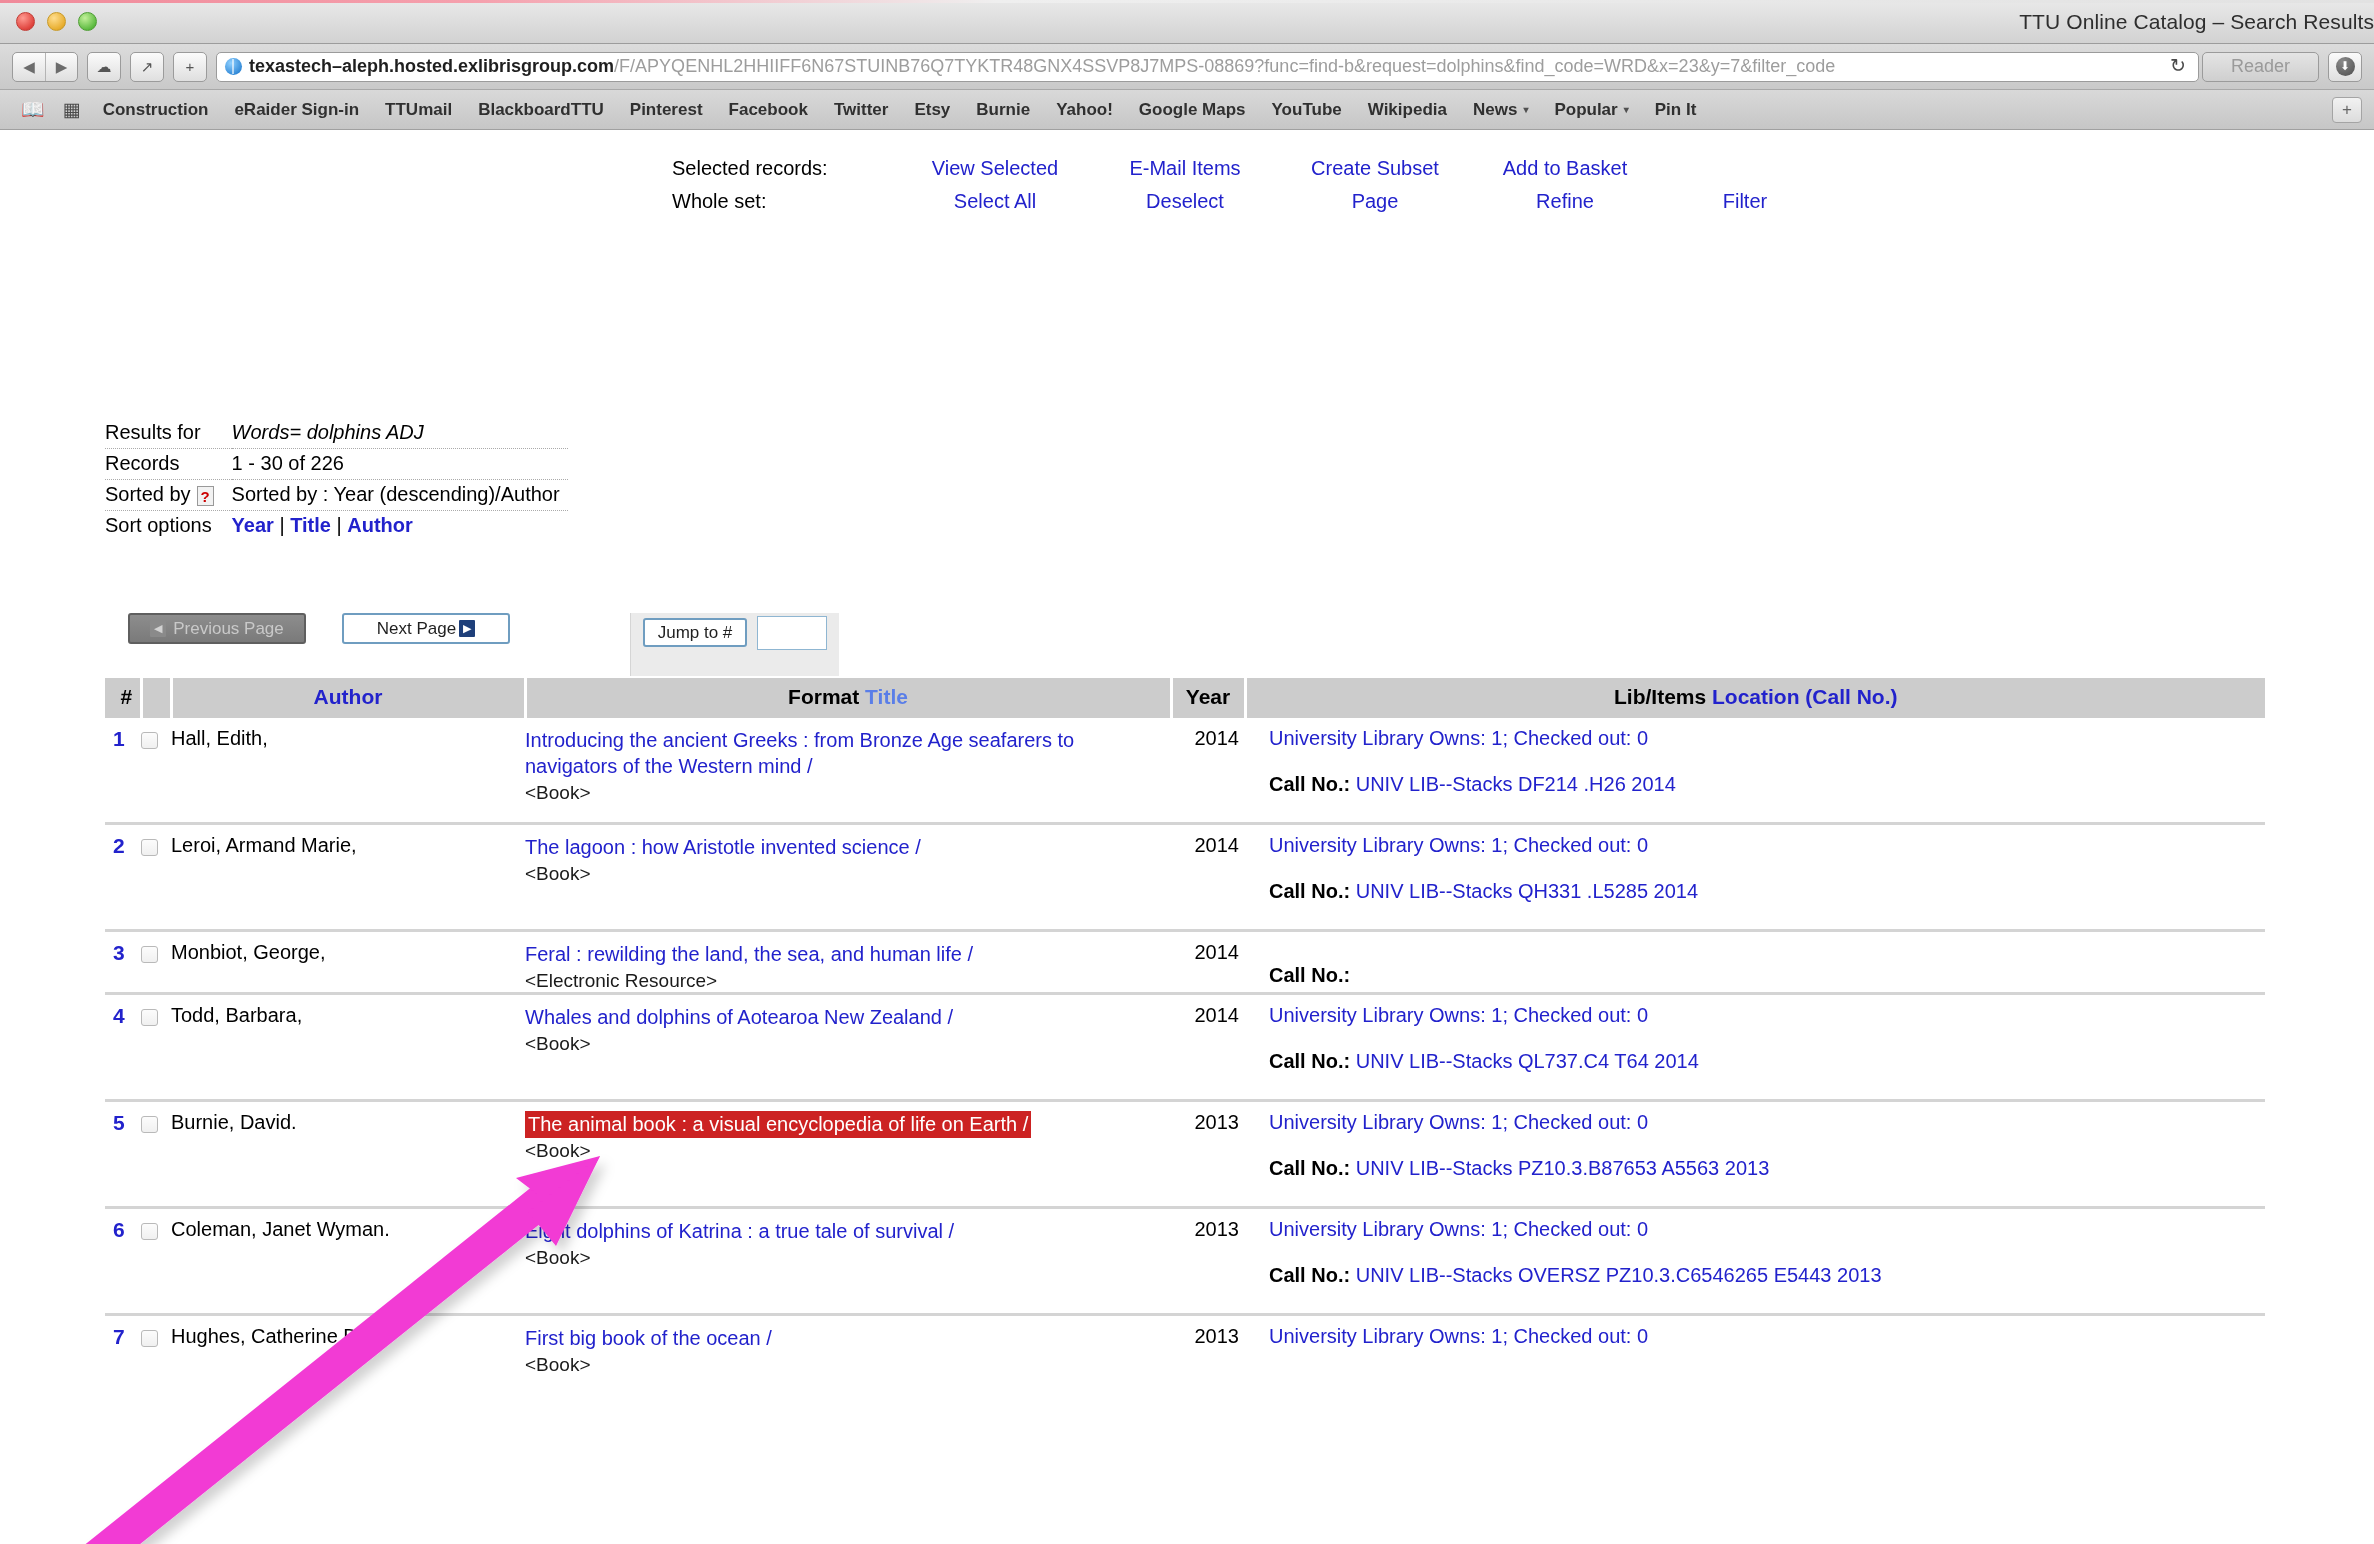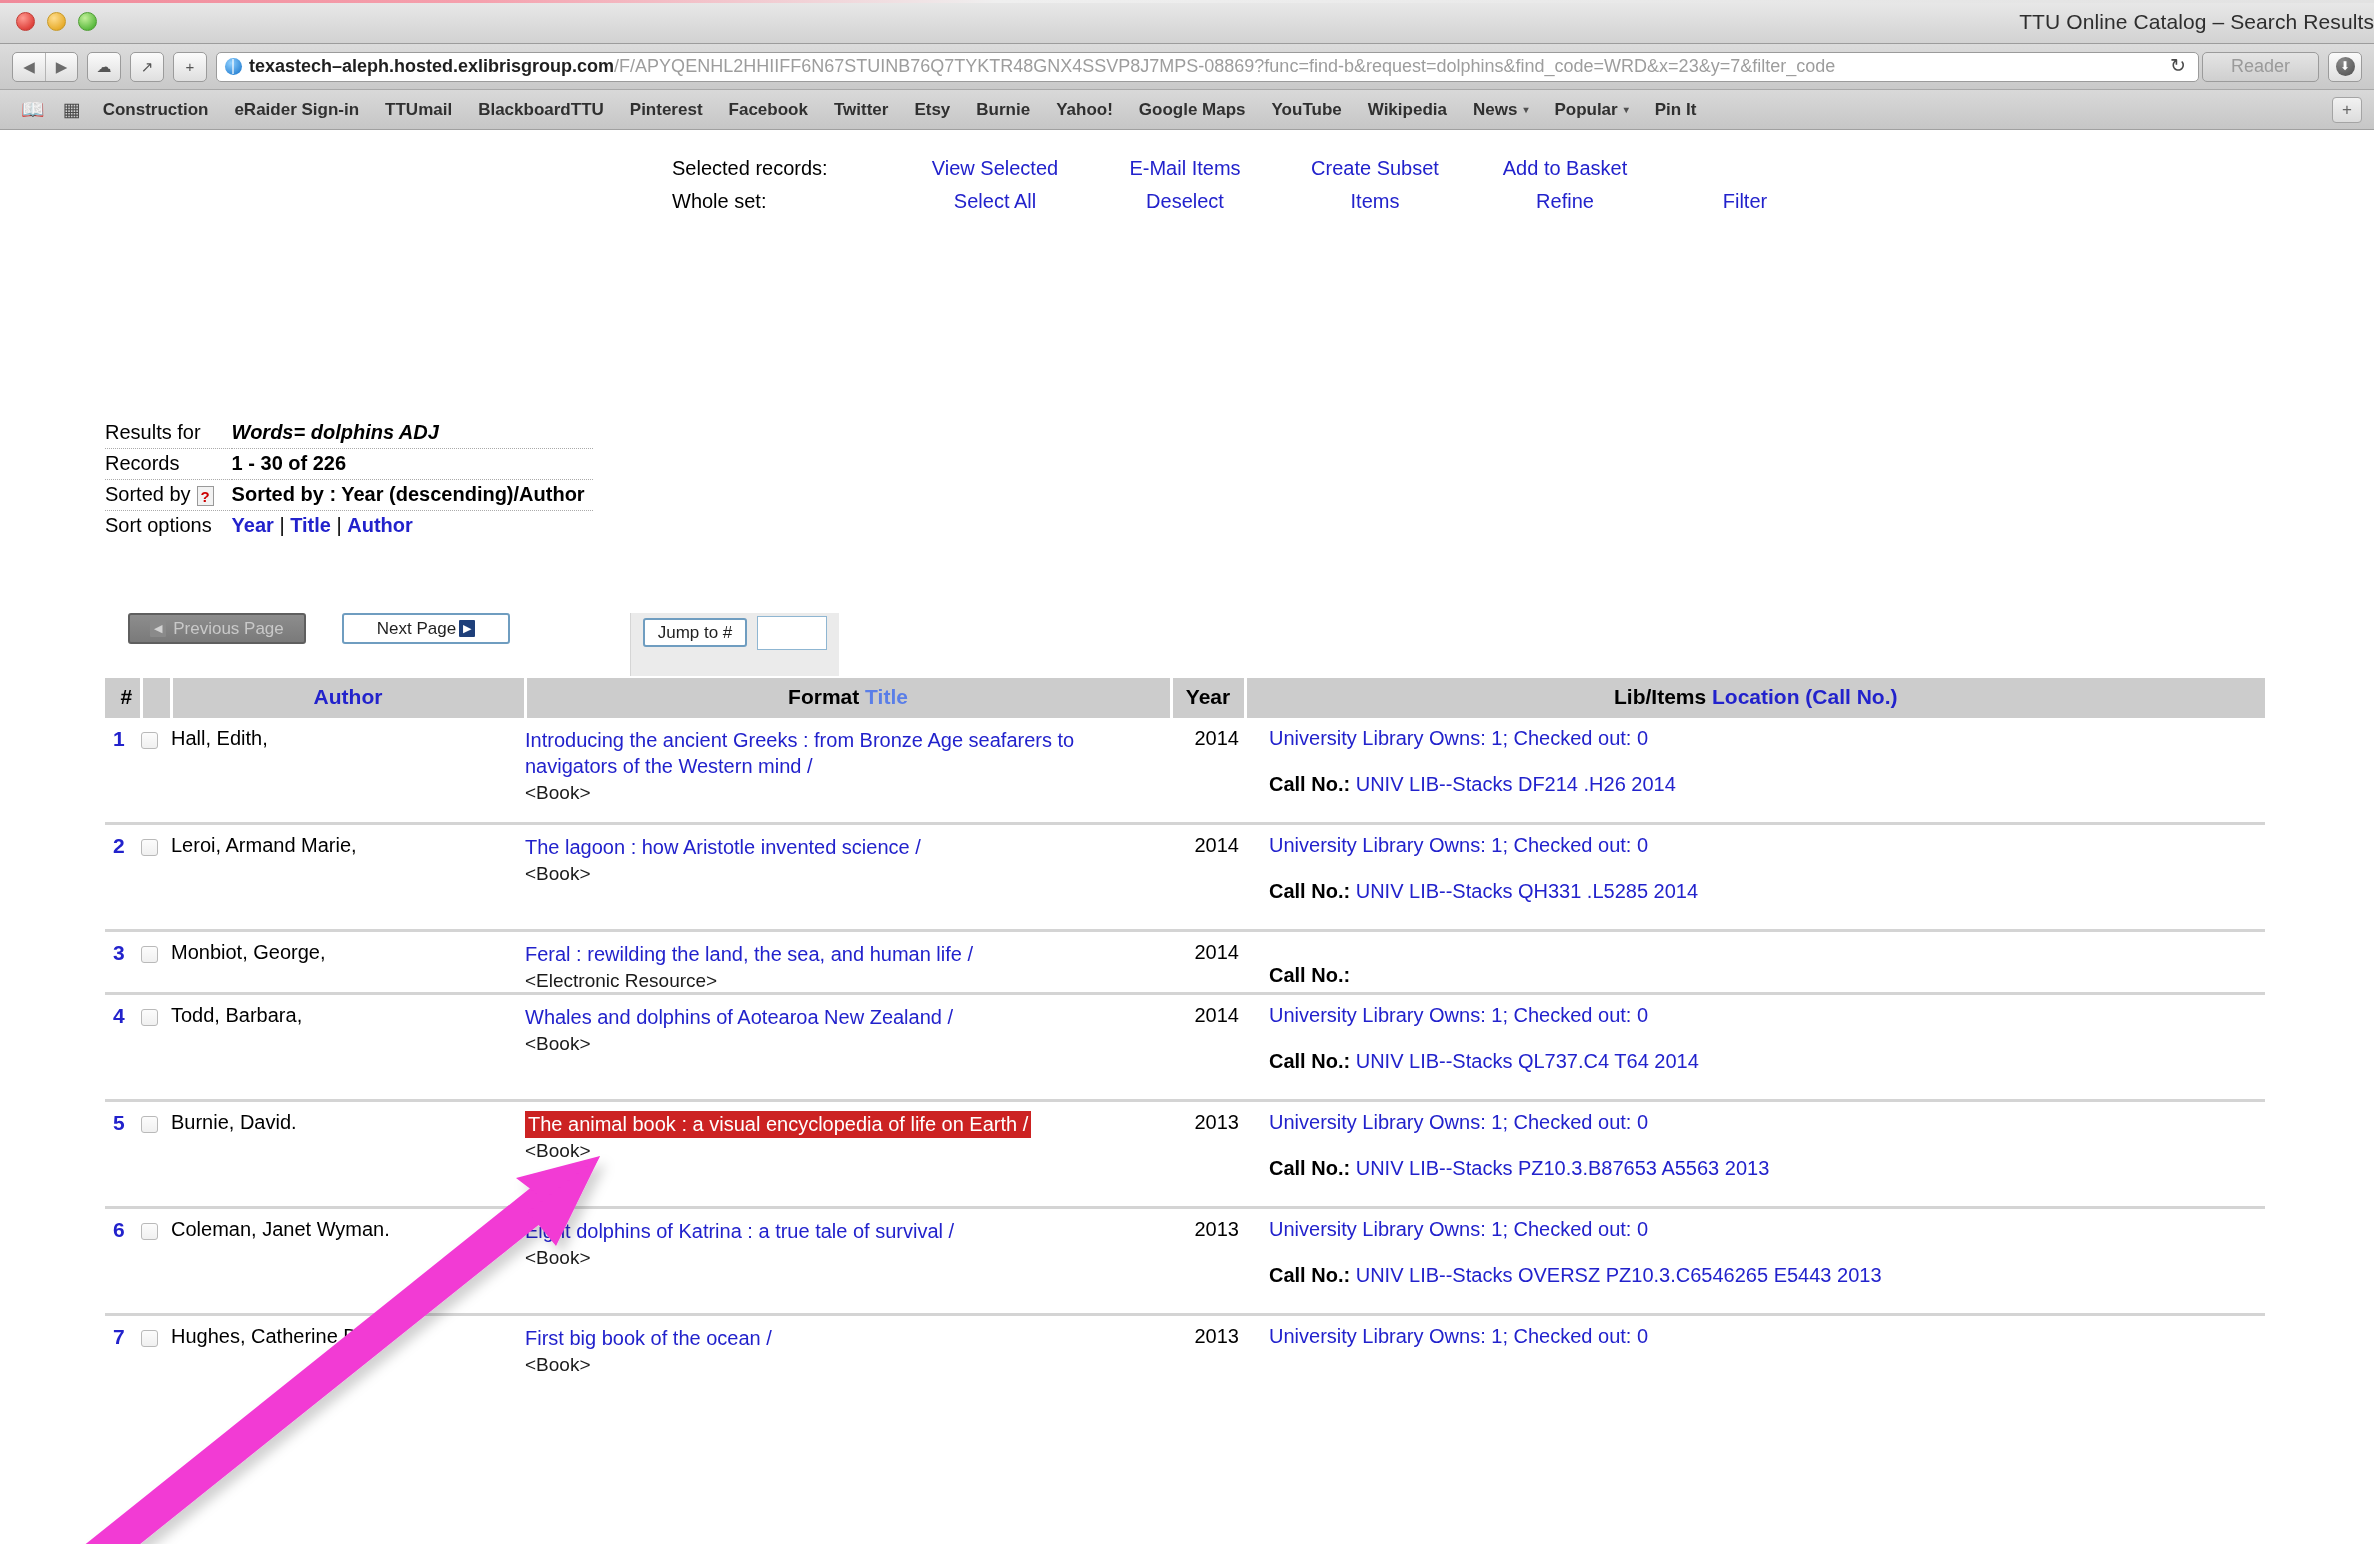--- a/index.html
+++ b/index.html
@@ -171,21 +171,21 @@
     position: absolute; left: 105px; top: 288px;
     font-size: 20px;
   }
   .summary table { border-collapse: collapse; }
   .summary td {
     padding: 3px 10px 4px 0;
     border-bottom: 1px dotted #aaa;
     vertical-align: middle;
   }
   .summary td.lbl { color: #000; padding-right: 18px; white-space: nowrap; }
-  .summary td.val { color: #000; font-weight: bold; white-space: nowrap; padding-right: 8px; }
+  .summary td.val { color: #000; font-weight: normal; white-space: nowrap; padding-right: 8px; }
   .summary tr:last-child td { border-bottom: none; }
   .qmark {
     display: inline-block; width: 17px; height: 20px;
     border: 1px solid #999; background: #f2f2f2; color: #cc0000;
     font-weight: bold; font-size: 15px; text-align: center; line-height: 19px;
     margin-left: 6px; vertical-align: middle;
   }
   .ital { font-style: italic; }
   .sortlinks a { color: #2222cc; font-weight: bold; }
   .sortlinks .sep { color: #000; font-weight: normal; }
@@ -396,21 +396,21 @@
       <div class="ab-label">Selected records:</div>
       <div class="ab-link">View Selected</div>
       <div class="ab-link">E-Mail Items</div>
       <div class="ab-link">Create Subset</div>
       <div class="ab-link">Add to Basket</div>
       <div class="ab-link"></div>
 
       <div class="ab-label">Whole set:</div>
       <div class="ab-link">Select All</div>
       <div class="ab-link">Deselect</div>
-      <div class="ab-link">Items</div>
+      <div class="ab-link">Page</div>
       <div class="ab-link">Refine</div>
       <div class="ab-link">Filter</div>
     </div>
 
     <div class="summary">
       <table>
         <tbody>
             <tr>
           <td class="lbl">Results for</td>
           <td class="val ital">Words= dolphins ADJ</td>

